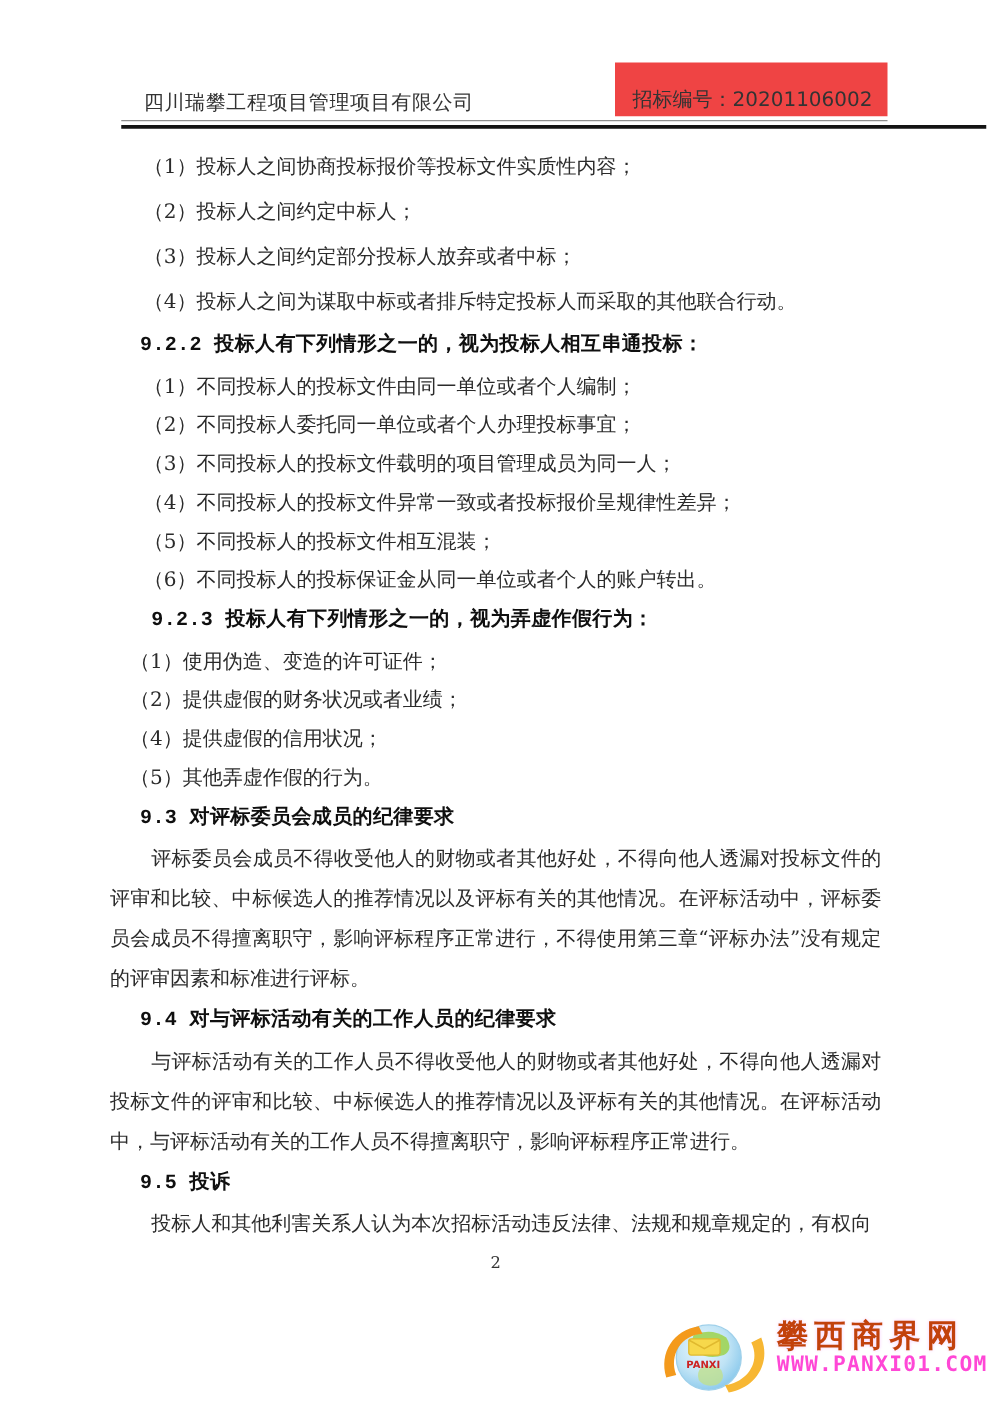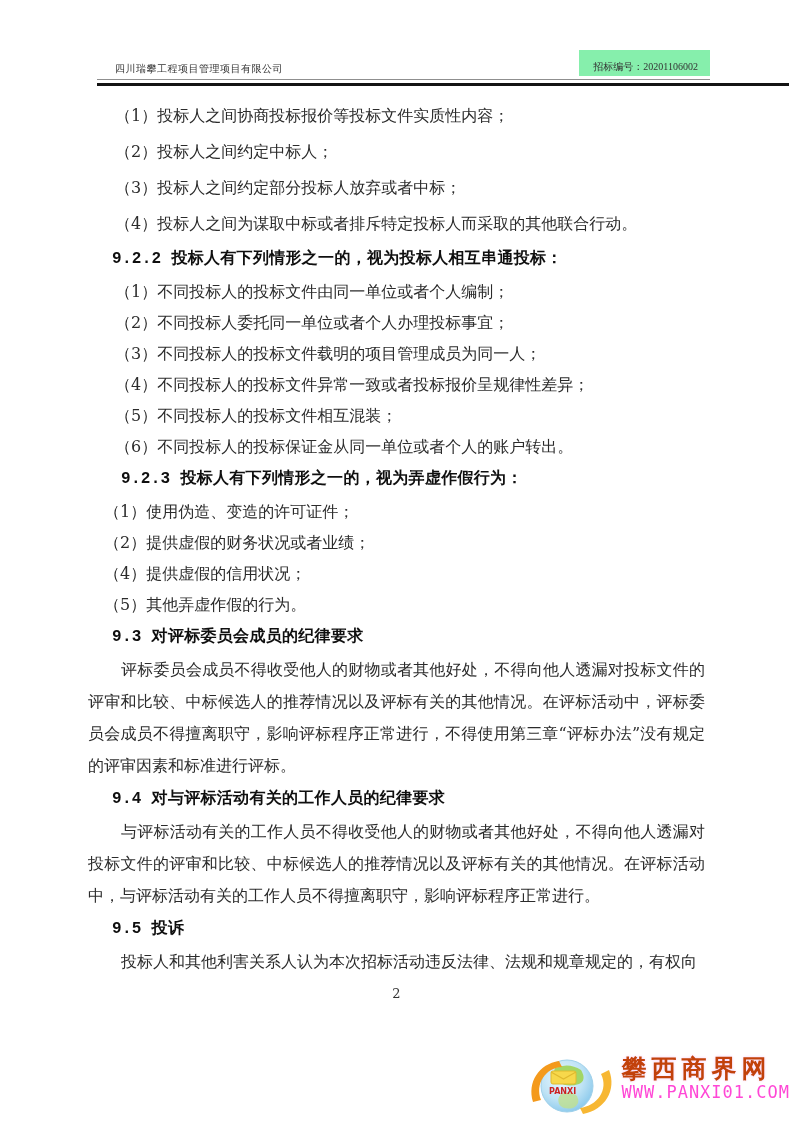--- a/index.html
+++ b/index.html
@@ -12,24 +12,24 @@
     color:#2b2b2b;
   }
   
   .header{padding:50px 4px 0 97px;}
   .header-row{
     display:flex;justify-content:space-between;align-items:flex-end;
     border-bottom:1px solid #8f8f8f;
     padding-bottom:3px;
     margin-right:79px;
     font-family:"DejaVu Sans","Liberation Sans",sans-serif;
-    font-size:10px;color:#333;
+    font-size:16px;color:#333;
   }
   .company{margin-left:18px;letter-spacing:0.5px;}
-  .bidno{background:#86efac;padding:10px 12px 2px 14px;font-family:Liberation Serif, serif;}
+  .bidno{background:#ef4444;padding:20px 12px 2px 14px;}
   .rule-thick{height:3px;background:#141414;margin-top:3px;}
   
   .body{padding:12px 88px 0 88px;font-size:16px;}
   .body p{margin:0;text-align:justify;}
   .itemA{line-height:36px;padding-left:27px;}   
   .itemB{line-height:31px;padding-left:27px;}   
   .itemC{line-height:31px;padding-left:16px;}   
   .h{
     font-weight:bold;color:#0f0f0f;line-height:34px;margin-top:2px;
     font-family:Liberation Mono, monospace;
@@ -51,21 +51,21 @@
   .wm-text{display:flex;flex-direction:column;align-items:flex-start;line-height:1;}
   .wm-title{
     font-family:"DejaVu Sans","Liberation Sans",sans-serif;
     font-weight:bold;font-size:25px;letter-spacing:5px;
     color:#c2410c;
     text-shadow:0 0 1px #ffffff,0 0 3px #f6c7ff;
     white-space:nowrap;
   }
   .wm-url{
     font-family:"DejaVu Sans Mono","Liberation Mono",monospace;
-    font-weight:normal;font-size:17px;letter-spacing:1px;
+    font-weight:bold;font-size:17px;letter-spacing:1px;
     color:#ff47d6;
     text-shadow:0 0 1px #ffffff;
     margin-top:3px;white-space:nowrap;
   }
 </style>
 </head>
 <body>
 
 <div class="page">
 

